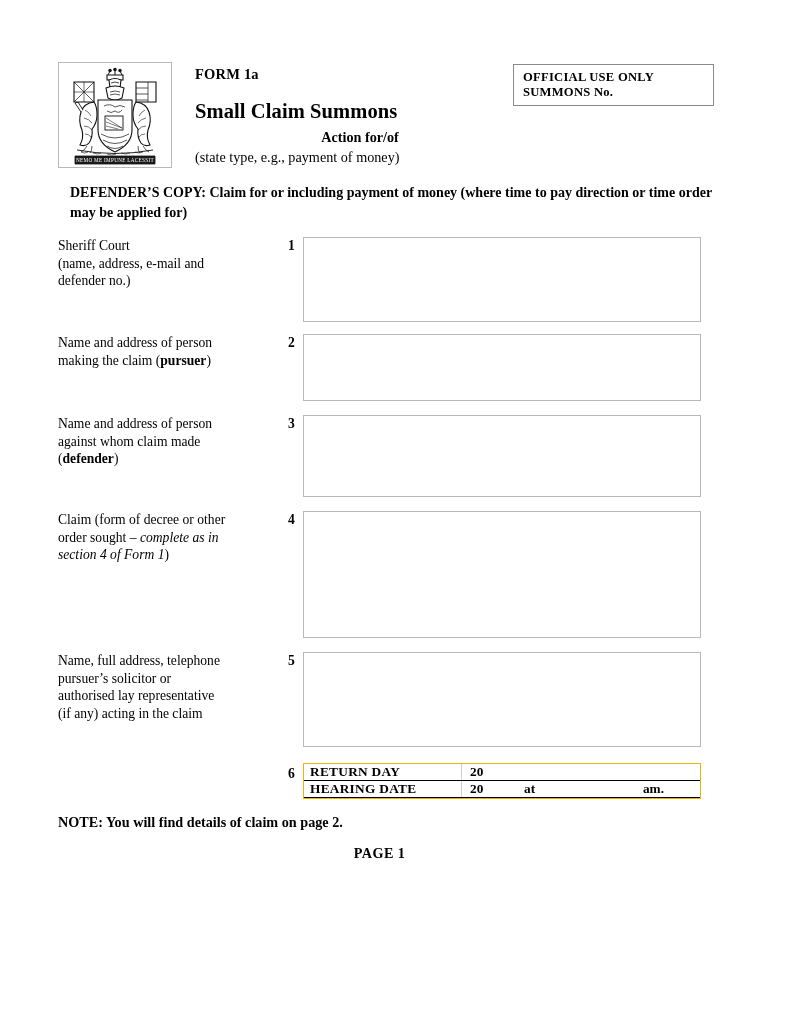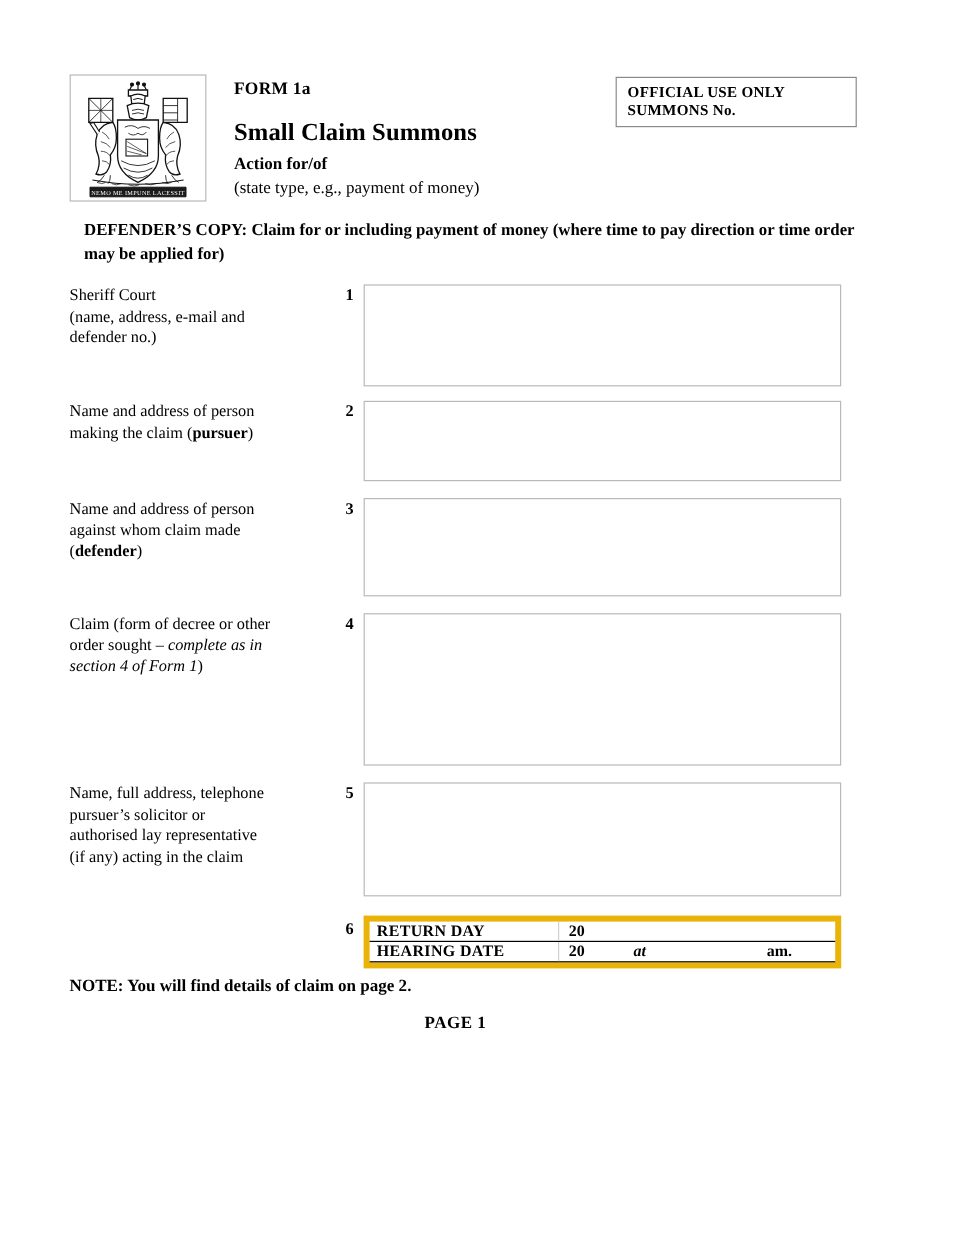--- a/index.html
+++ b/index.html
@@ -64,20 +64,21 @@
     font-size: 20.5px;
     line-height: 24px;
     margin-top: 16px;
     letter-spacing: 0.1px;
   }
   .action-for {
     font-weight: bold;
     font-size: 14.2px;
     line-height: 18px;
     margin-top: 5px;
+    text-align: center;
   }
   .state-type {
     font-size: 14.2px;
     line-height: 19px;
     margin-top: 2px;
   }
 
   .official-box {
     position: absolute;
     left: 455px;
@@ -158,21 +159,21 @@
     top: 2px;
     font-weight: bold;
     font-size: 13.6px;
     line-height: 17px;
   }
   .hearing-table {
     position: absolute;
     left: 245px;
     top: 0;
     width: 398px;
-    border: 5px solid #eab308;
+    border: 1px solid #eab308;
     box-sizing: border-box;
     border-collapse: collapse;
   }
   .hearing-row {
     display: flex;
     height: 16px;
     align-items: center;
   }
   .hearing-row.first {
     border-bottom: 1px solid #000;
@@ -200,21 +201,20 @@
     height: 16px;
     line-height: 16px;
   }
   .cell-at {
     width: 80px;
     font-weight: bold;
     font-size: 13.3px;
     box-sizing: border-box;
     height: 16px;
     line-height: 16px;
-    font-style: italic;
   }
   .cell-ampm {
     flex: 1;
     font-weight: bold;
     font-size: 13.3px;
     box-sizing: border-box;
     height: 16px;
     line-height: 16px;
     text-align: right;
     padding-right: 36px;

